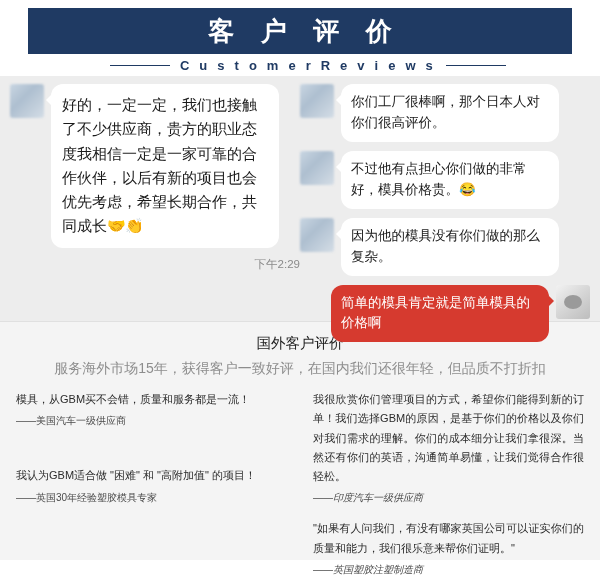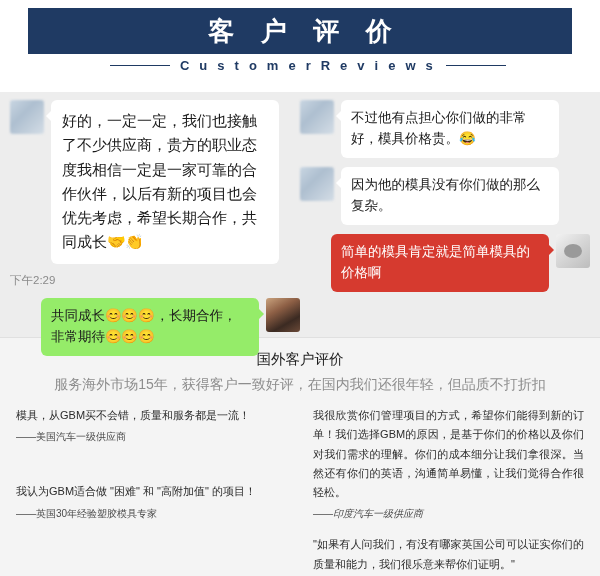--- a/index.html
+++ b/index.html
@@ -8,21 +8,21 @@
     width: 600px;
     height: 576px;
     font-family: "Liberation Sans", sans-serif;
     background: #ffffff;
     overflow: hidden;
   }
 
   
   .header {
     position: relative;
-    height: 92px;
+    height: 76px;
     background: #ffffff;
   }
   .header-bar {
     position: absolute;
     left: 28px;
     right: 28px;
     top: 8px;
     height: 46px;
     background: #1f3a63;
   }
@@ -108,21 +108,21 @@
     position: absolute;
     left: 8px; top: 10px;
     width: 18px; height: 14px;
     border-radius: 50%;
     background: #9a9a9a;
   }
 
   .bubble {
     position: relative;
     max-width: 218px;
-    border-radius: 6px;
+    border-radius: 12px;
     padding: 8px 10px;
     font-size: 13.5px;
     line-height: 1.55;
     color: #1a1a1a;
     word-break: break-all;
   }
   .bubble.white { background: #ffffff; }
   .bubble.green { background: #95ec69; }
   .bubble.red { background: #d63a2f; color: #ffffff; }
 
@@ -148,24 +148,24 @@
     right: -5px; top: 11px;
     border-width: 5px 0 5px 5px;
     border-style: solid;
     border-color: transparent transparent transparent #d63a2f;
   }
 
   .gap-l { margin-left: 7px; }
   .gap-r { margin-right: 7px; }
 
   .timestamp {
-    text-align: left;
+    text-align: right;
     font-size: 11.5px;
     color: #8a8a8a;
-    margin: 2px 0 10px 0;
+    margin: 2px 0 18px 0;
   }
 
   .big-left-bubble {
     font-size: 15px;
     line-height: 1.62;
     max-width: 228px;
     padding: 9px 11px;
   }
 
   
@@ -222,27 +222,27 @@
 </div>
 
 <div class="chat-area">
 
   <div class="chat-col chat-left">
     <div class="msg-row">
       <div class="avatar blurred"></div>
       <div class="bubble white big-left-bubble gap-l">好的，一定一定，我们也接触了不少供应商，贵方的职业态度我相信一定是一家可靠的合作伙伴，以后有新的项目也会优先考虑，希望长期合作，共同成长🤝👏</div>
     </div>
     <div class="timestamp">下午2:29</div>
-    <div class="msg-row right">
-      <div class="bubble green gap-r">共同成长😊😊😊，长期合作，非常期待😊😊😊</div>
-      <div class="avatar photo"></div>
-    </div>
   </div>
 
   <div class="chat-col chat-right">
+    <div class="msg-row">
+      <div class="avatar blurred"></div>
+      <div class="bubble white gap-l">你们工厂很棒啊，那个日本人对你们很高评价。</div>
+    </div>
     <div class="msg-row">
       <div class="avatar blurred"></div>
       <div class="bubble white gap-l">不过他有点担心你们做的非常好，模具价格贵。😂</div>
     </div>
     <div class="msg-row">
       <div class="avatar blurred"></div>
       <div class="bubble white gap-l">因为他的模具没有你们做的那么复杂。</div>
     </div>
     <div class="msg-row right">
       <div class="bubble red gap-r">简单的模具肯定就是简单模具的价格啊</div>

